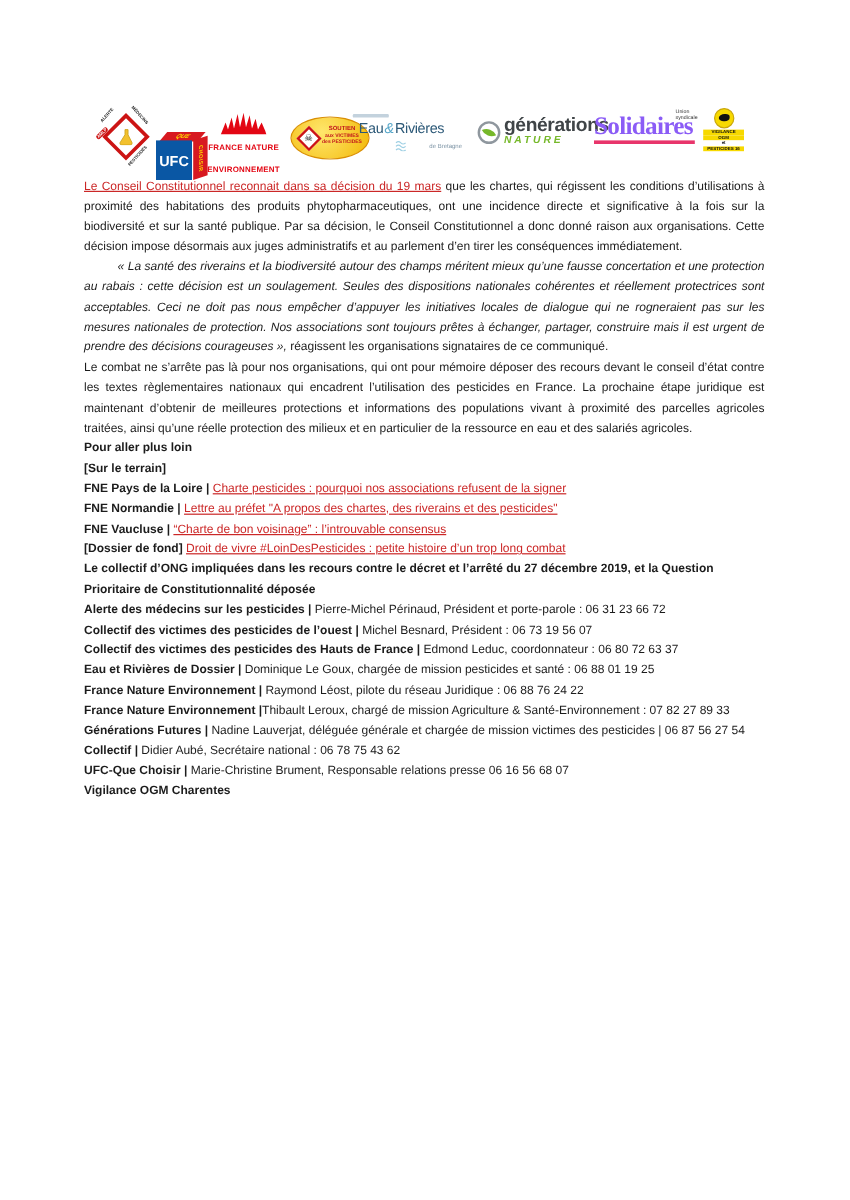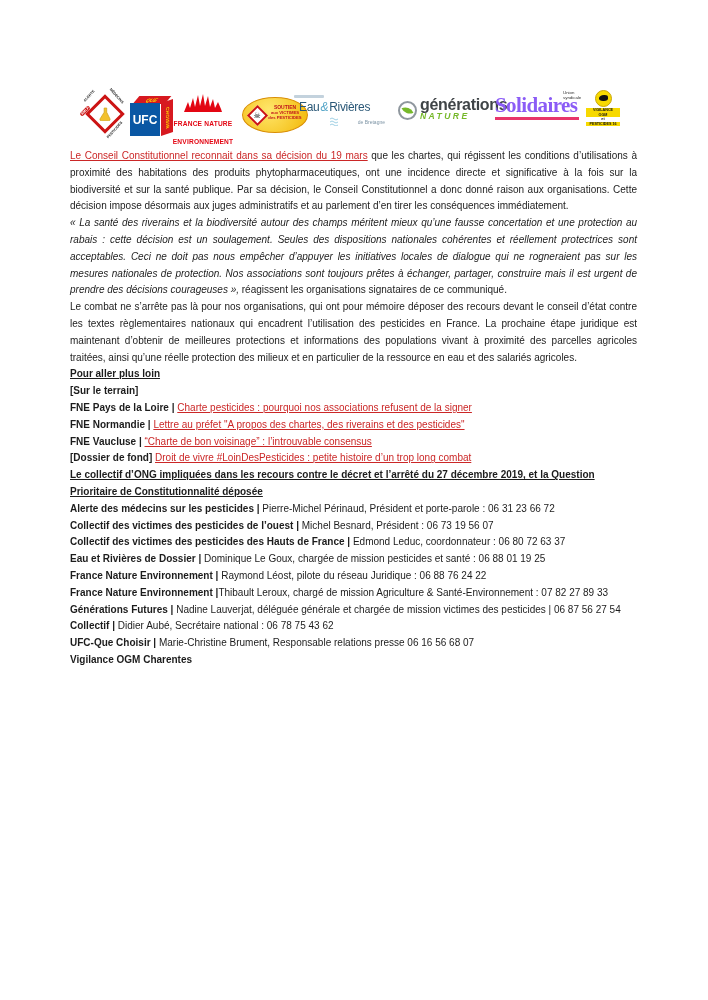--- a/index.html
+++ b/index.html
@@ -19,21 +19,21 @@
     display:flex; align-items:center; justify-content:center; }
   .amlp-flask { transform:rotate(-45deg); }
   .amlp-word { position:absolute; font-size:3.6px; font-weight:bold; color:#222; white-space:nowrap; }
   .amlp-w1 { top:4px; left:0px; transform:rotate(-48deg); }
   .amlp-w2 { top:4px; right:-2px; transform:rotate(48deg); }
   .amlp-w3 { bottom:2px; right:-1px; transform:rotate(-48deg); }
   .amlp-badge { position:absolute; left:-3px; top:19px; background:#cc1414; color:#fff;
     font-size:3.6px; font-weight:bold; padding:0 1px; border-radius:2px; transform:rotate(-45deg); }
 
   
-  .ufc { left:45px; top:8px; width:50px; height:42px; }
+  .ufc { left:45px; top:22px; width:50px; height:42px; }
   .ufc-top { position:absolute; top:0; left:9px; width:32px; height:8px; background:#d71920;
     color:#ffd500; font-size:5px; font-weight:bold; text-align:center; line-height:8px; transform:skewX(-40deg); }
   .ufc-front { position:absolute; left:3px; top:7px; width:30px; height:33px; background:#0a57a4;
     color:#fff; font-weight:bold; font-size:12px; display:flex; align-items:center; justify-content:center; }
   .ufc-side { position:absolute; right:4px; top:5px; width:12px; height:33px; background:#d71920;
     color:#ffd500; font-size:4.6px; font-weight:bold; writing-mode:vertical-rl;
     display:flex; align-items:center; justify-content:center; transform:skewY(-18deg); letter-spacing:0.4px; }
 
   
   .fne { left:88px; top:6px; width:66px; text-align:center; }
@@ -84,22 +84,22 @@
     border-radius:60% 40% 50% 50%; }
   .vig-l { font-size:3.7px; line-height:4.6px; background:#f7d900; width:100%; text-align:center; color:#111; }
   .vig-l.et { background:#fff; }
 
   
   .content { position:absolute; left:70px; top:148px; width:567px;
     font-size:10px; line-height:16.8px; }
   .content p { margin:0; }
   .just { text-align:justify; }
   .b { font-weight:bold; }
-  .it { font-style:italic; }
-  .u { text-decoration:underline; }
+  .it { font-style:italic;margin-left:28px; }
+  .u { }
   a.redlink { color:#cb2727; text-decoration:underline; cursor:pointer; }
   .mt-p { margin-top:9px; }
   .mt-p2 { margin-top:13px; }
   .further-heading { margin-top:23px; }
   .terrain-label { margin-top:12px; }
   .dossier-line { margin-top:11px; }
   .collective-heading { margin-top:27px; }
 </style>
 </head>
 <body>

